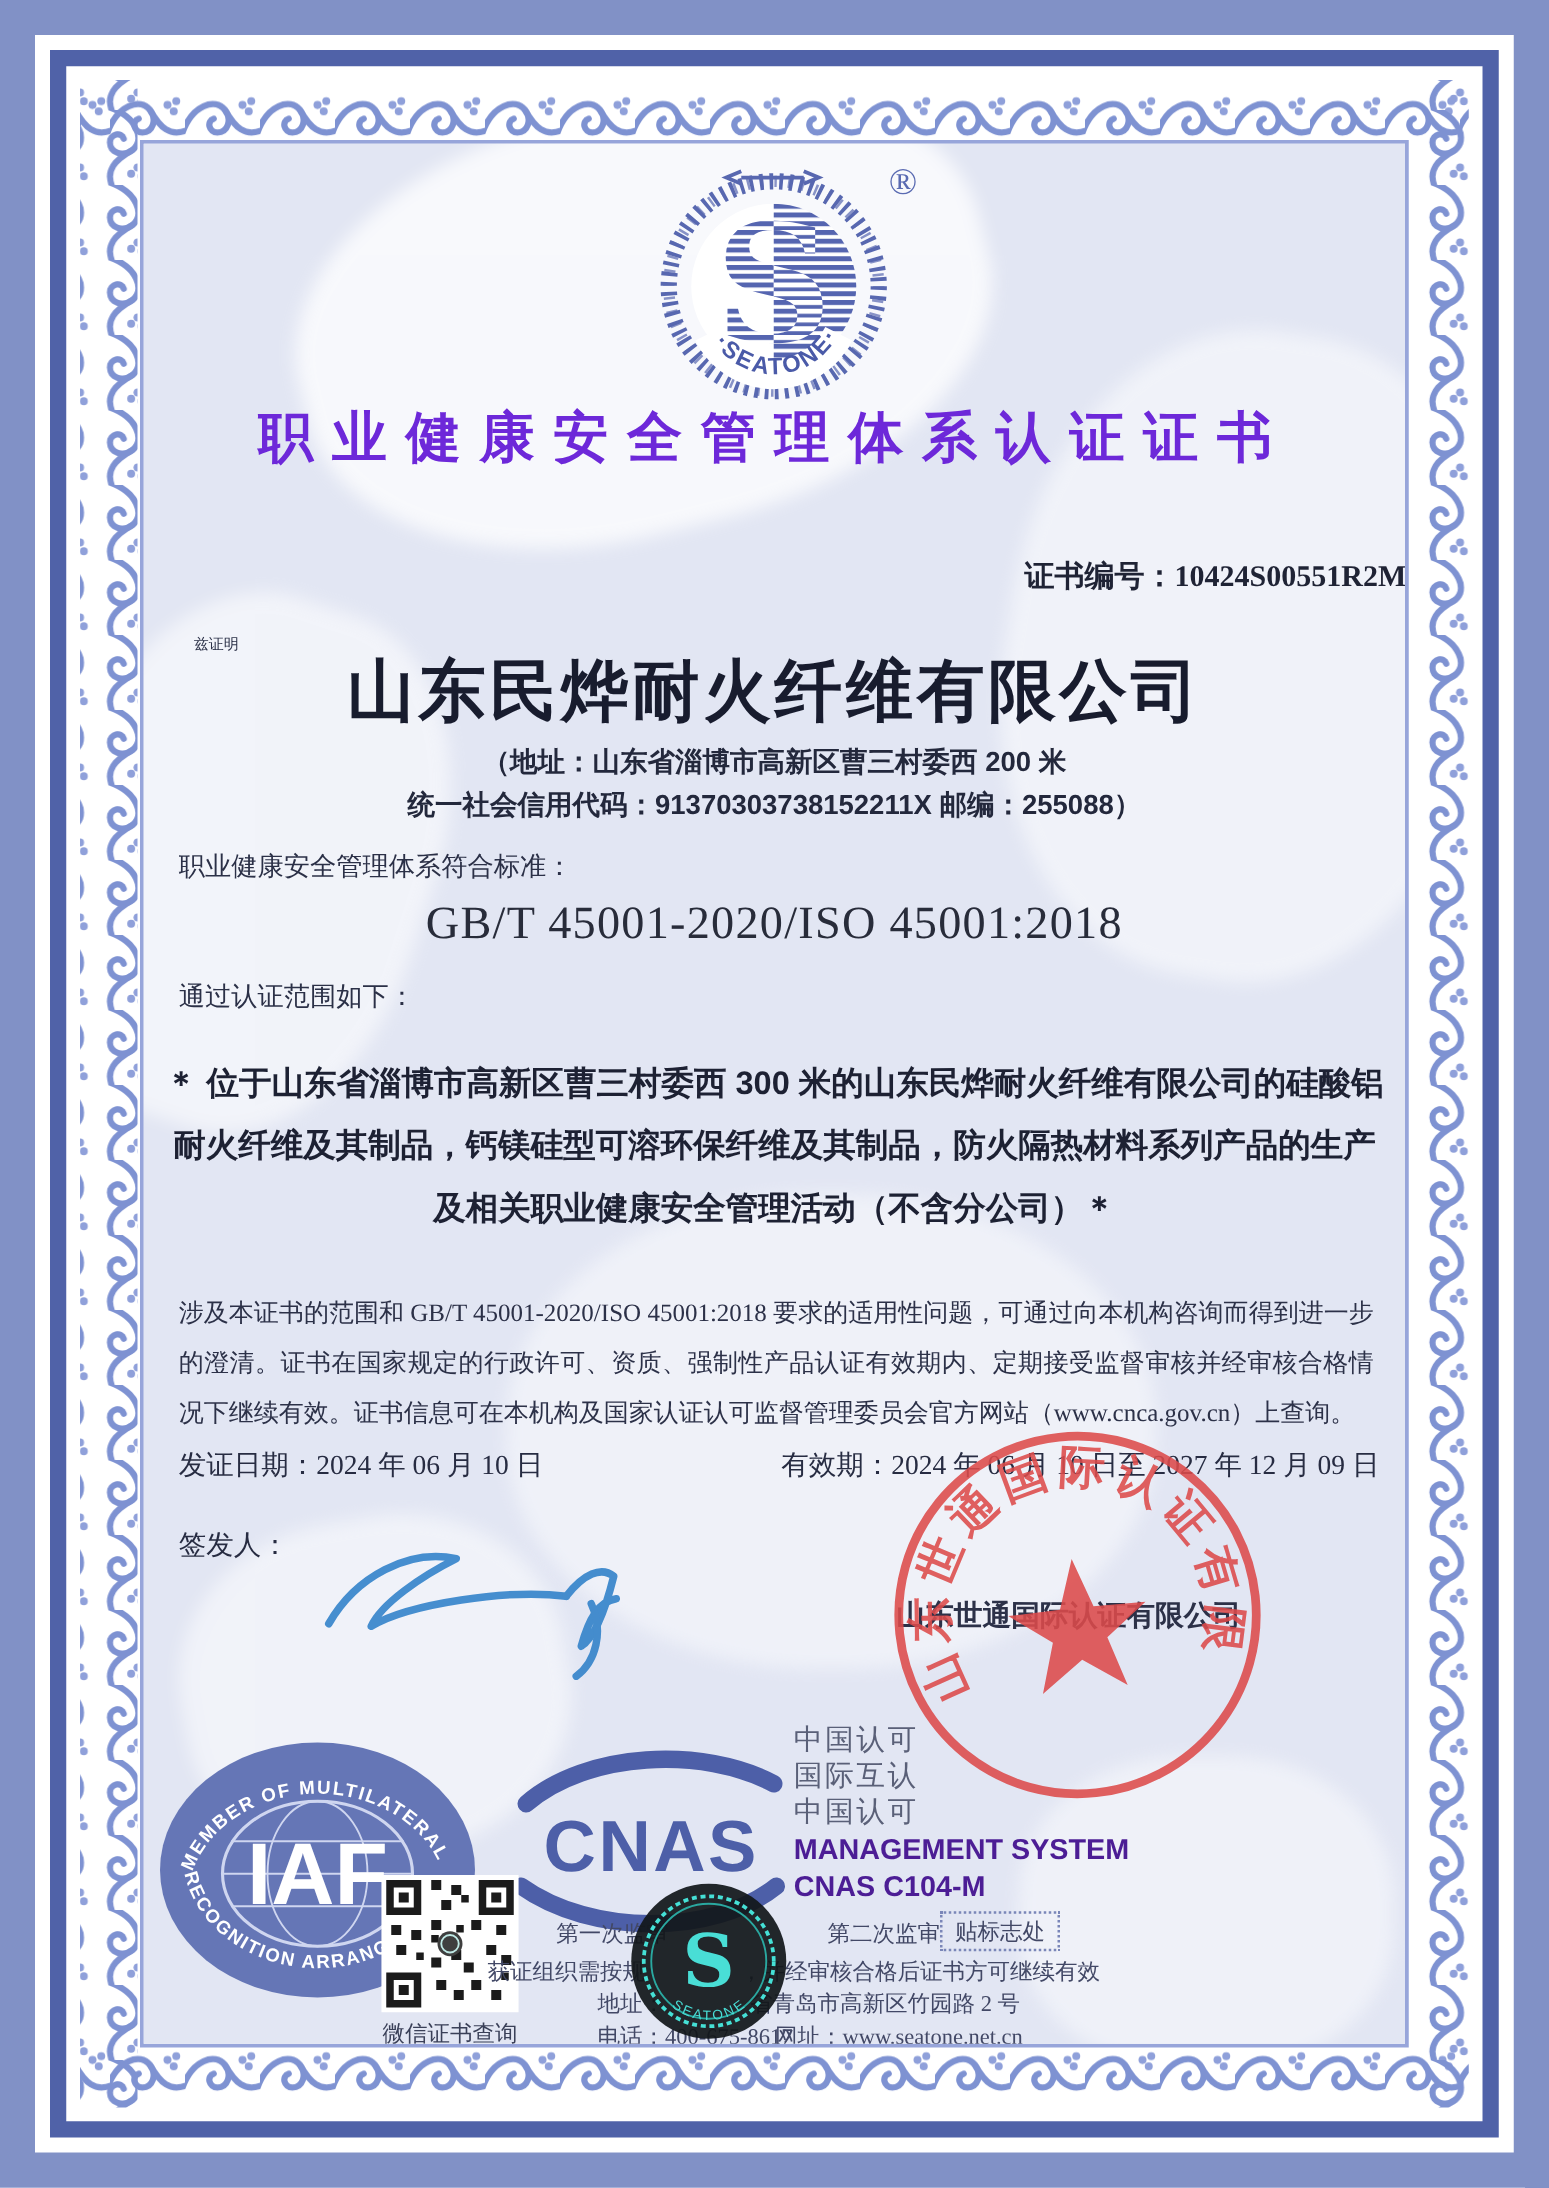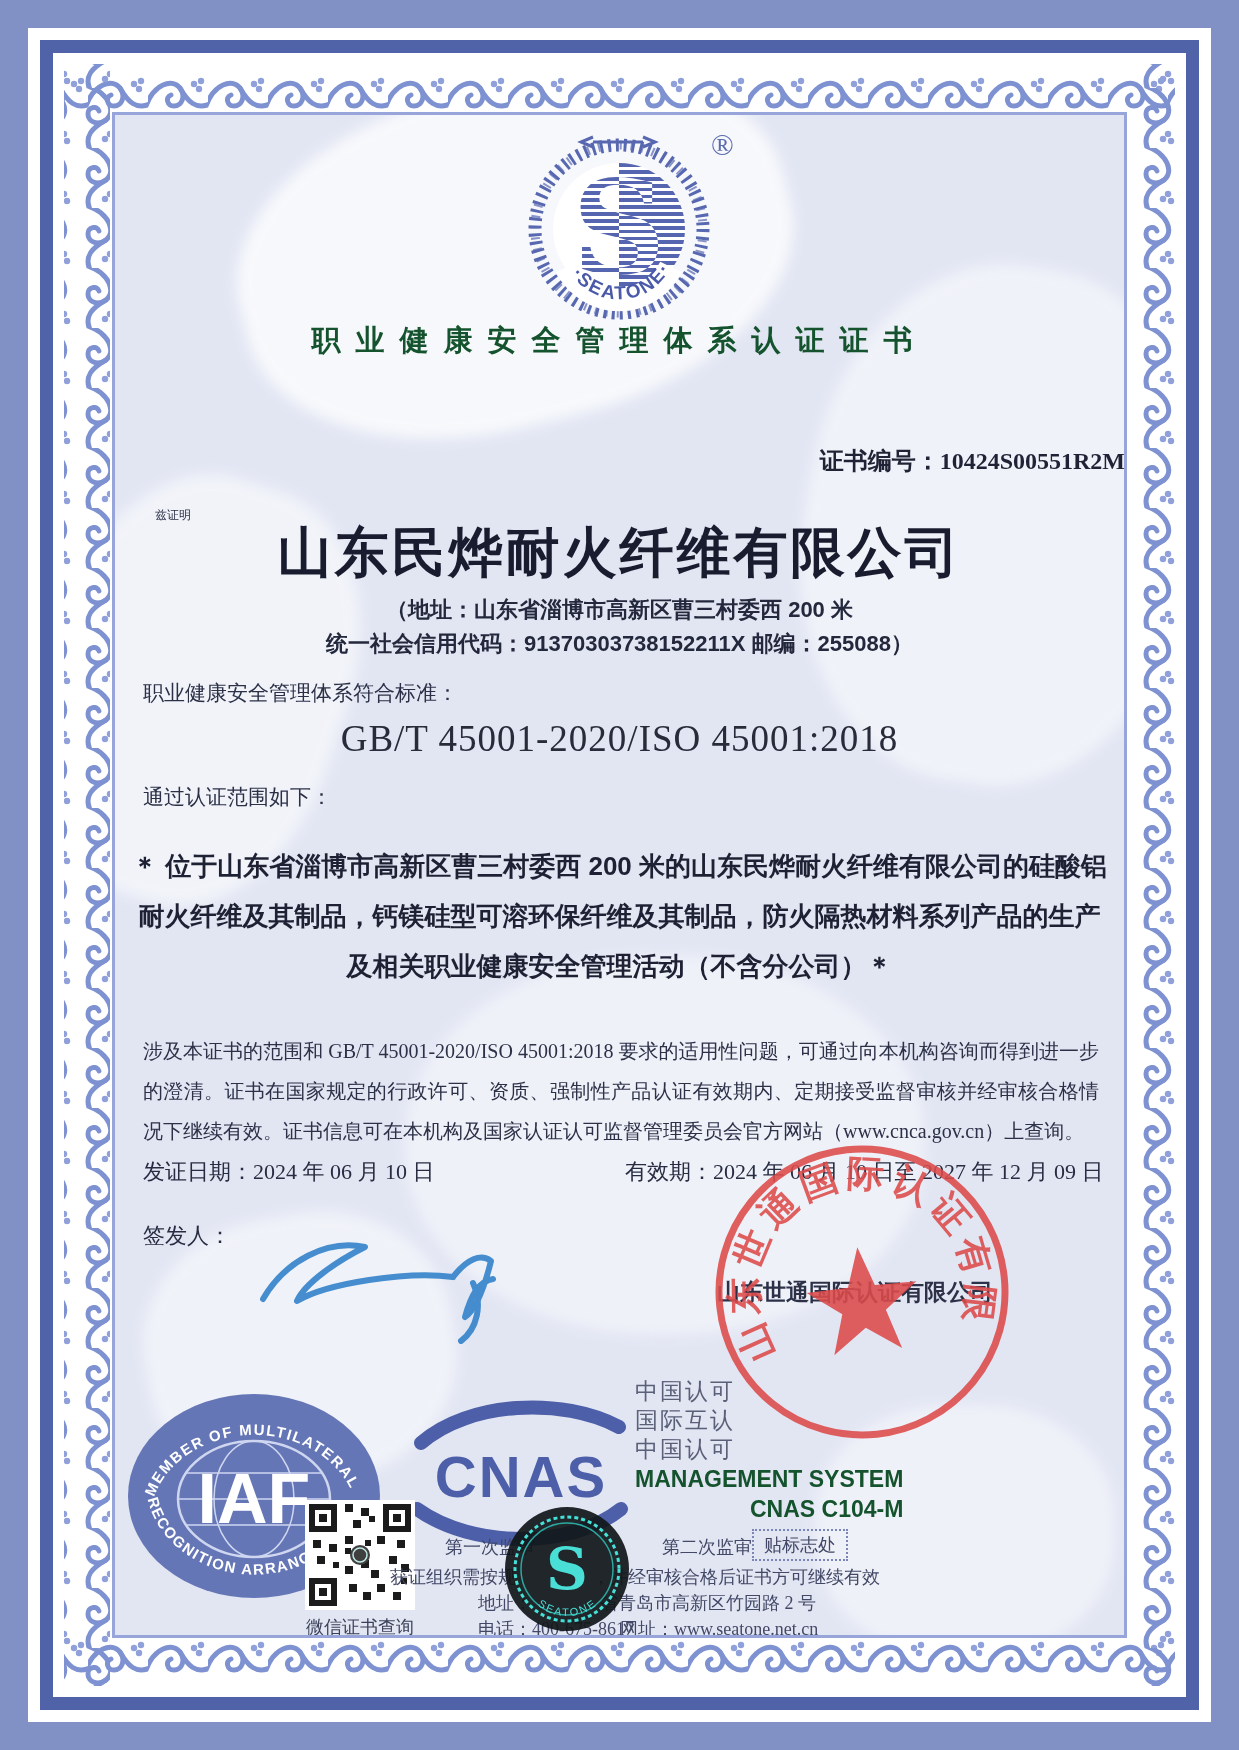--- a/index.html
+++ b/index.html
@@ -6,32 +6,32 @@
   body{font-family:"Liberation Serif", serif; background:#8191c6;}
   .page{position:relative;width:1239px;height:1750px;overflow:hidden;background:#8191c6;}
   .paper{position:absolute;left:28px;top:28px;width:1183px;height:1694px;background:#ffffff;}
   .frame{position:absolute;left:12px;top:12px;right:12px;bottom:12px;border:13px solid #5062a8;}
   .innerline{position:absolute;left:84px;top:84px;right:84px;bottom:84px;border:3px solid #97a5da;}
   .content{position:absolute;left:87px;top:87px;width:1009px;height:1520px;background:#e2e6f3;overflow:hidden;}
   .abs{position:absolute;}
   .wm{position:absolute;background:#ffffff;filter:blur(7px);}
   .ctr{width:100%;text-align:center;}
   .cn-serif{font-family:"Liberation Serif", serif;}
-  .title{font-size:29px;font-weight:bold;letter-spacing:15px;color:#14532d;}
+  .title{font-size:44px;font-weight:bold;letter-spacing:15px;color:#6d28d9;}
   .certno{font-size:24px;font-weight:bold;color:#1f2335;text-align:right;padding-right:36px;width:973px;}
   .label{font-size:21px;color:#2b3047;}
   .company{font-size:54px;font-weight:bold;color:#181c2e;font-family:"Liberation Sans", sans-serif;letter-spacing:3px;}
   .addr{font-size:22px;font-weight:bold;color:#23283c;font-family:"Liberation Sans", sans-serif;}
   .standard{font-size:37px;color:#282c3a;font-family:Liberation Serif, serif;letter-spacing:1px;}
   .scope{font-size:26px;font-weight:bold;color:#1d2133;font-family:"Liberation Sans", sans-serif;line-height:50px;}
   .disc{font-size:20px;color:#2c3148;line-height:40px;text-align:justify;}
   .dates{font-size:22px;color:#272c42;}
   .issuer{font-size:23px;font-weight:bold;color:#2c3148;text-align:center;}
   .accred-cn{font-size:23px;color:#5a6078;font-family:"Liberation Sans", sans-serif;letter-spacing:2px;line-height:29px;}
-  .accred-en{font-size:23px;font-weight:bold;color:#14532d;font-family:"Liberation Sans", sans-serif;line-height:30px;text-align:right;}
+  .accred-en{font-size:23px;font-weight:bold;color:#4c1d95;font-family:"Liberation Sans", sans-serif;line-height:30px;}
   .fp{font-size:18px;color:#424866;}
   .stickerbox{border:2px dotted #7a86b8;padding:2px 10px;font-size:18px;color:#424866;}
   .qrcap{font-size:18px;color:#3a4058;text-align:center;}
 </style>
 </head>
 <body>
 
 <div class="page">
   <div class="paper">
 
@@ -118,21 +118,21 @@
 
       <div class="abs ctr company" style="top:402px;">山东民烨耐火纤维有限公司</div>
       <div class="abs ctr addr" style="top:480px;">（地址：山东省淄博市高新区曹三村委西 200 米</div>
       <div class="abs ctr addr" style="top:514px;">统一社会信用代码：91370303738152211X 邮编：255088）</div>
 
       <div class="abs label" style="left:28px;top:564px;">职业健康安全管理体系符合标准：</div>
       <div class="abs ctr standard" style="top:602px;">GB/T 45001-2020/ISO 45001:2018</div>
       <div class="abs label" style="left:28px;top:668px;">通过认证范围如下：</div>
 
       <div class="abs ctr scope" style="top:726px;">
-        <div>＊ 位于山东省淄博市高新区曹三村委西 200 米的山东民烨耐火纤维有限公司的硅酸铝</div>
+        <div>＊ 位于山东省淄博市高新区曹三村委西 300 米的山东民烨耐火纤维有限公司的硅酸铝</div>
         <div>耐火纤维及其制品，钙镁硅型可溶环保纤维及其制品，防火隔热材料系列产品的生产</div>
         <div>及相关职业健康安全管理活动（不含分公司）＊</div>
       </div>
 
       <div class="abs disc" style="left:28px;top:916px;width:956px;">涉及本证书的范围和 GB/T 45001-2020/ISO 45001:2018 要求的适用性问题，可通过向本机构咨询而得到进一步的澄清。证书在国家规定的行政许可、资质、强制性产品认证有效期内、定期接受监督审核并经审核合格情况下继续有效。证书信息可在本机构及国家认证认可监督管理委员会官方网站（www.cnca.gov.cn）上查询。</div>
 
       <div class="abs dates" style="left:28px;top:1042px;">发证日期：2024 年 06 月 10 日</div>
       <div class="abs dates" style="left:510px;top:1042px;">有效期：2024 年 06 月 10 日至 2027 年 12 月 09 日</div>
       <div class="abs dates" style="left:28px;top:1106px;">签发人：</div>
 

